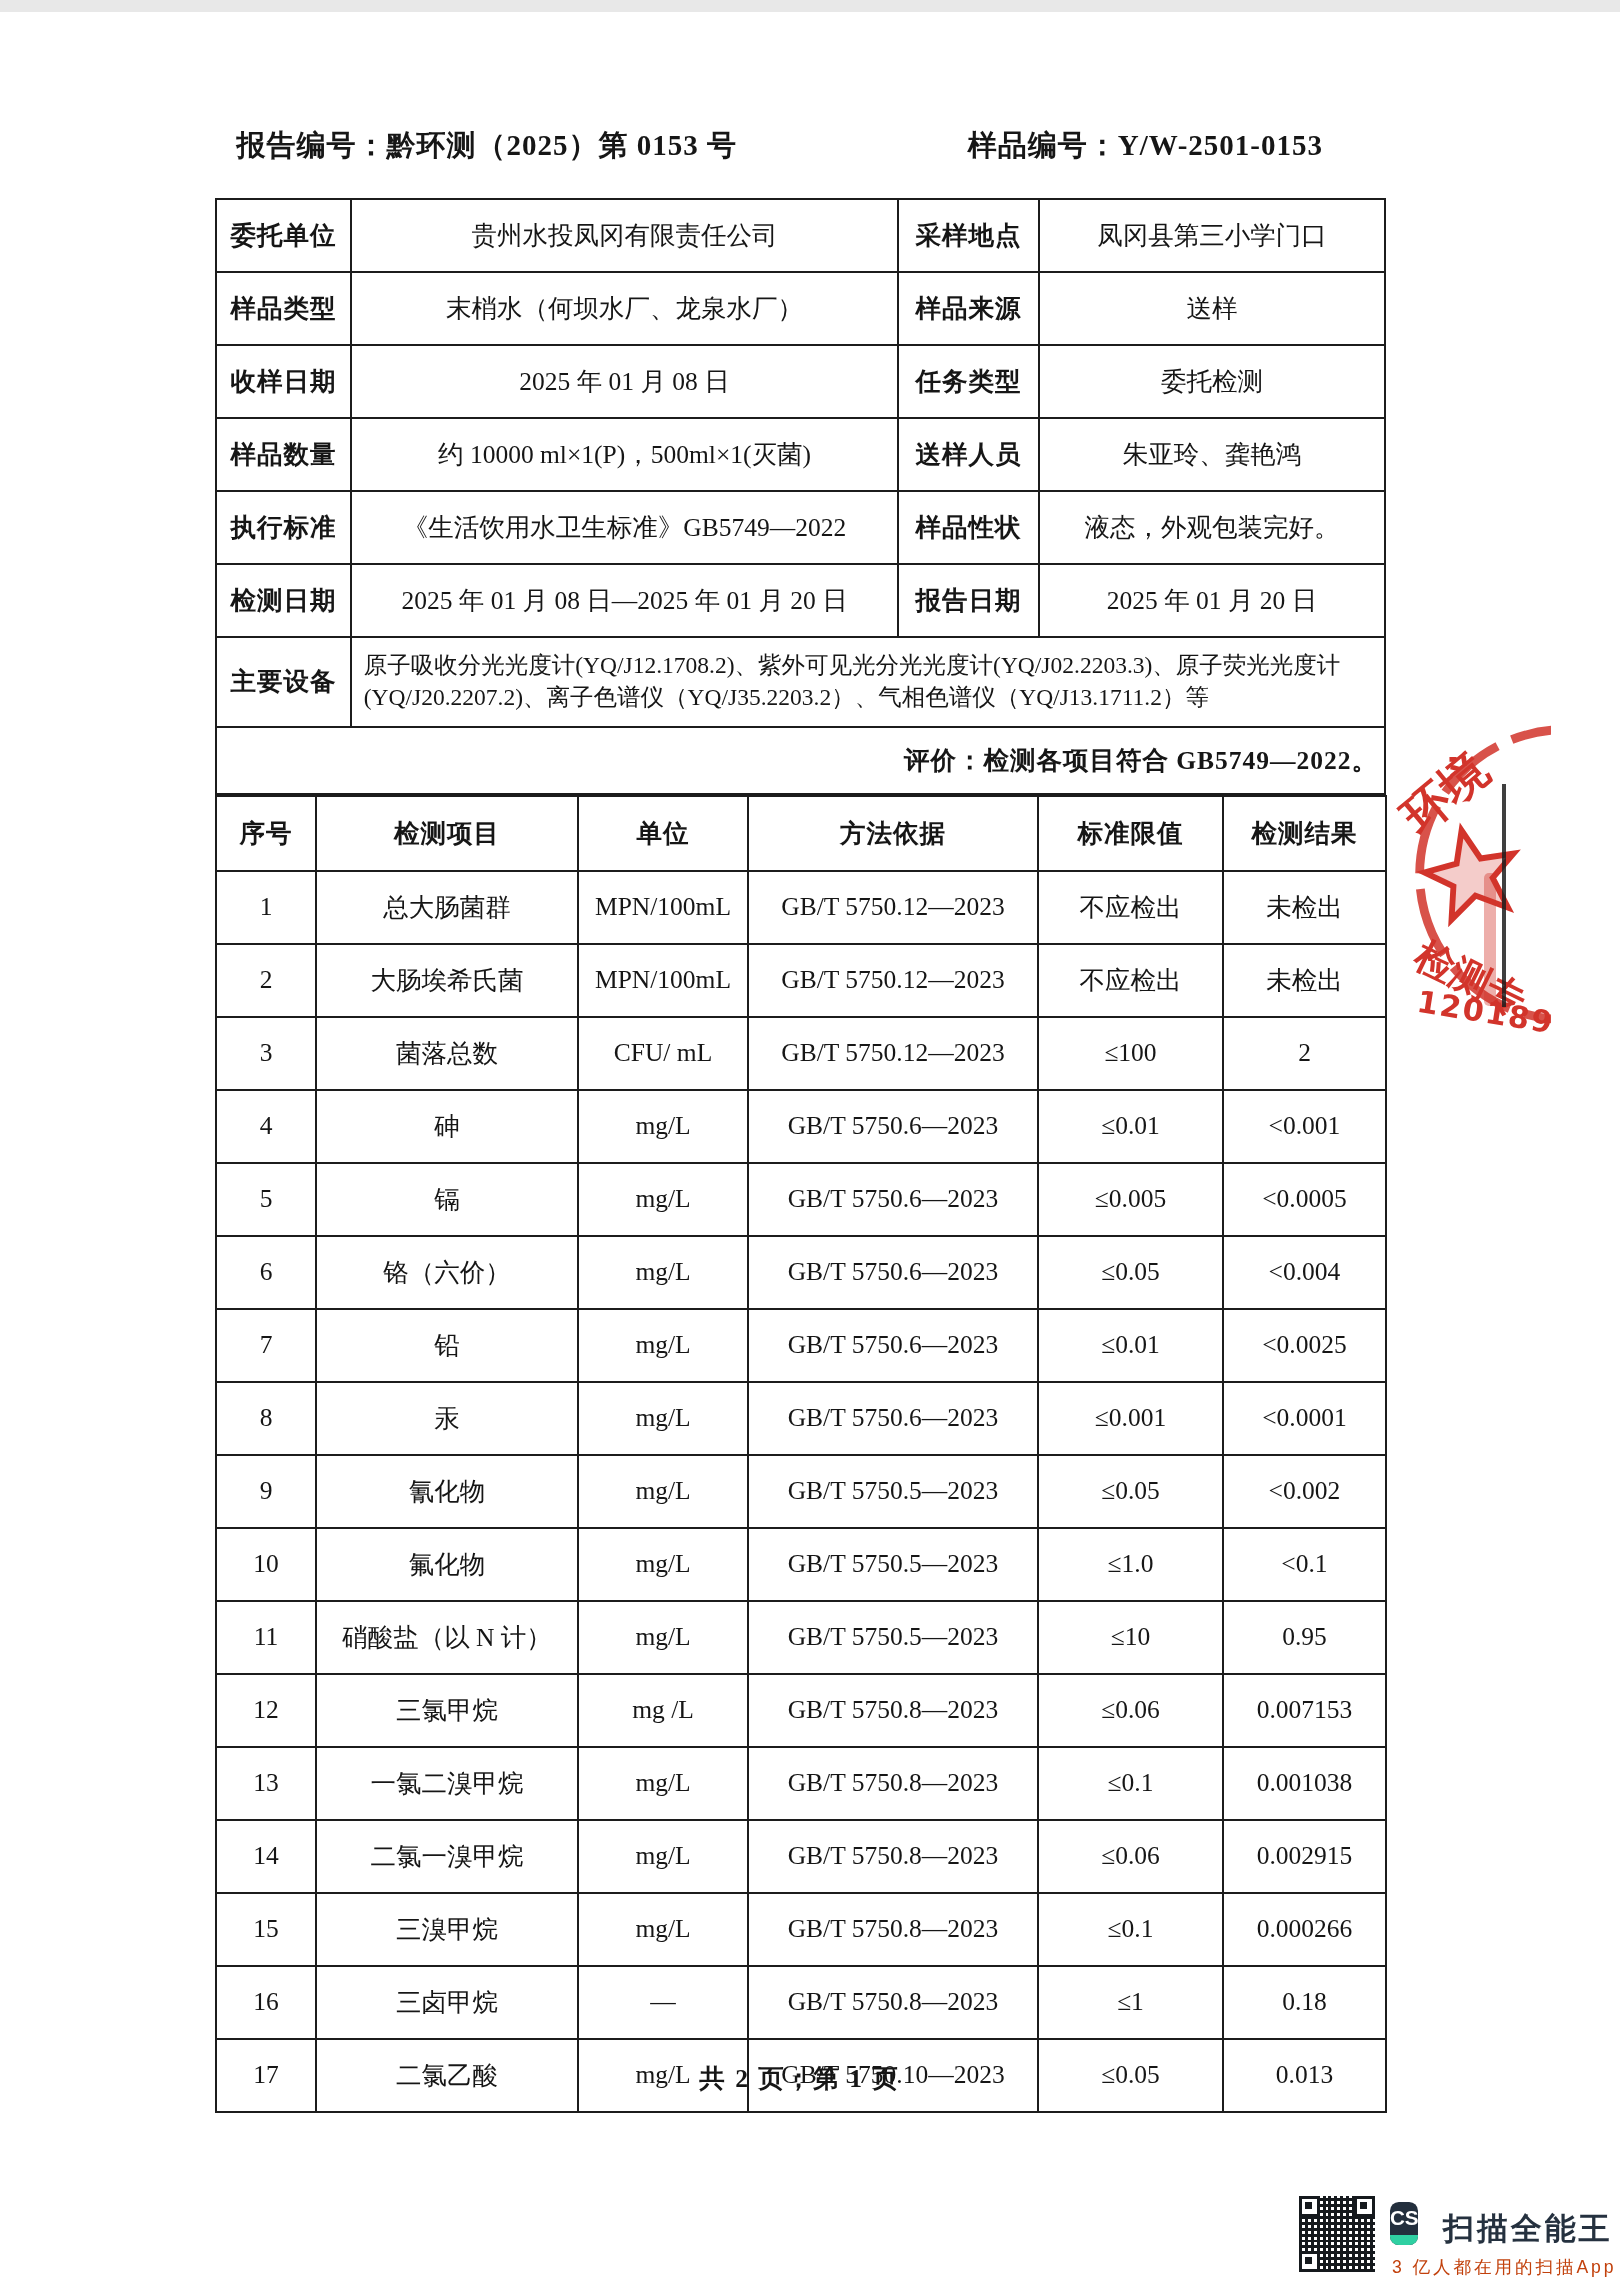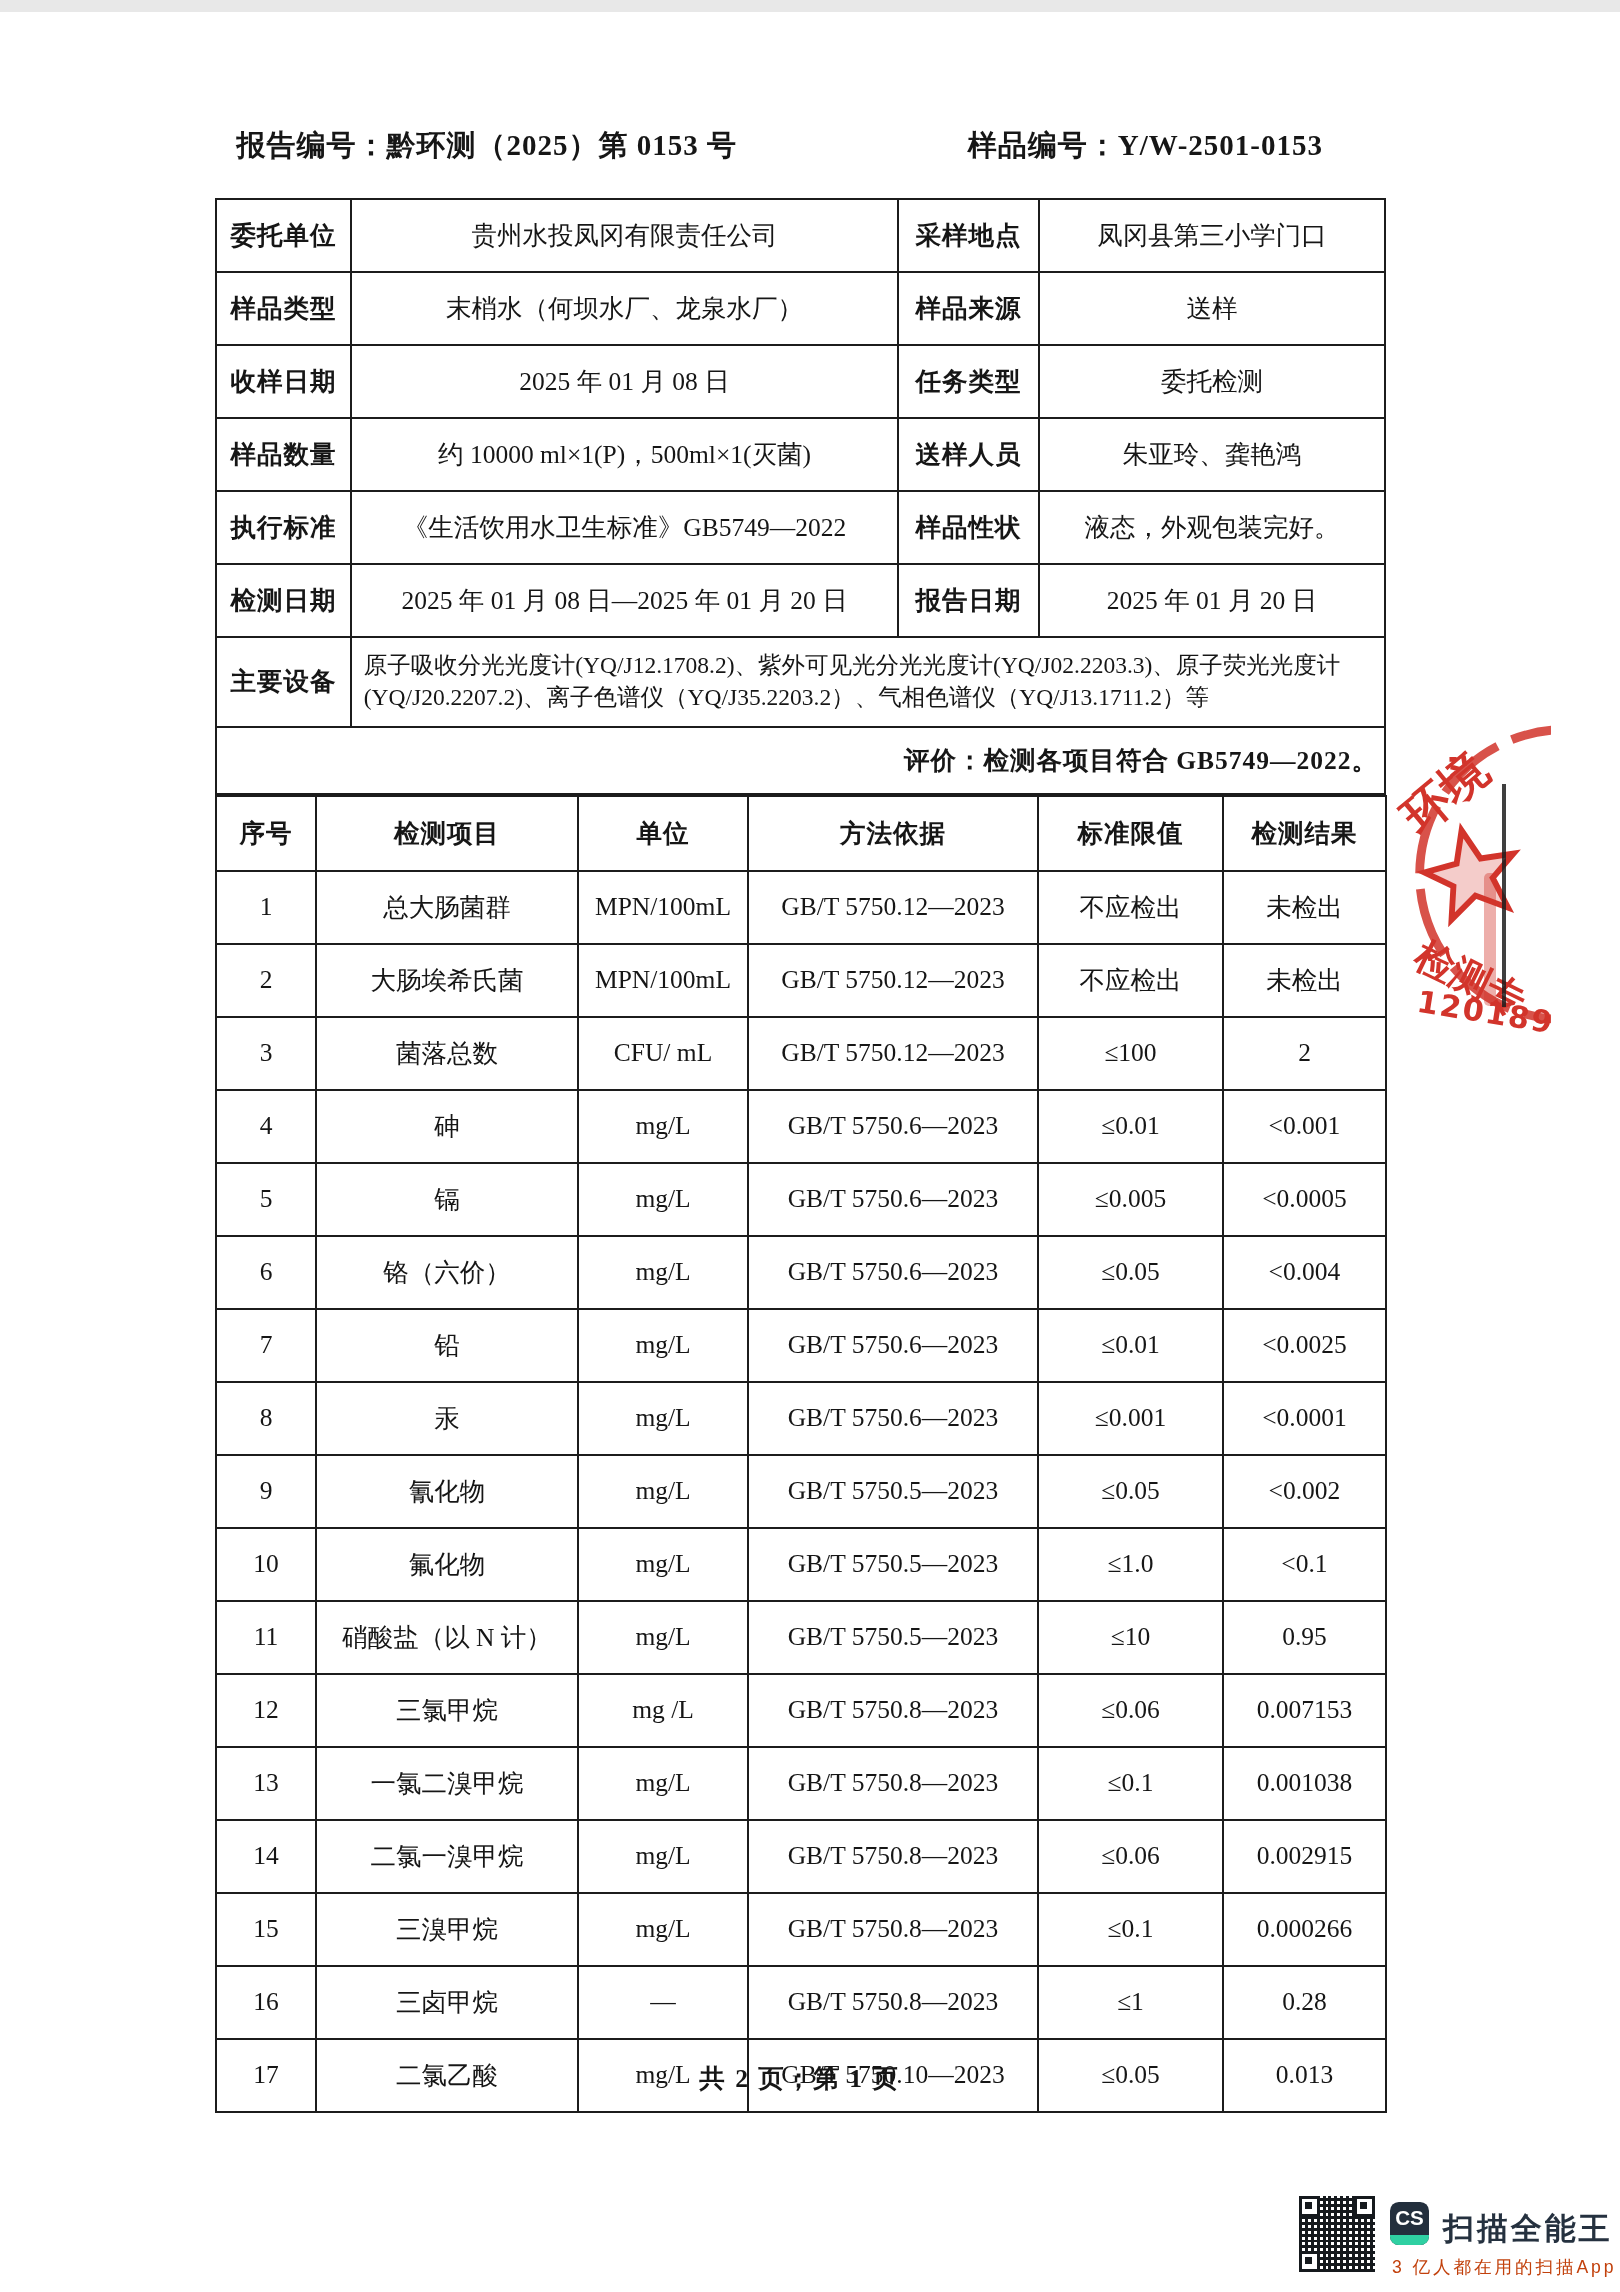--- a/index.html
+++ b/index.html
@@ -40,21 +40,21 @@
   .stamp{position:absolute;left:1394px;top:704px;width:157px;height:325px;pointer-events:none;}
   .scan-line{position:absolute;left:1502px;top:772px;width:3.9px;height:223px;background:#1d1d1d;opacity:.85;}
   .scan-smudge{position:absolute;left:1484px;top:861px;width:11.8px;height:133px;background:#d2342b;opacity:.4;border-radius:4.9px;}
   
   .qr{position:absolute;left:1299px;top:2184px;width:76px;height:76px;background:
       repeating-linear-gradient(0deg,#15191d 0 2.9px,rgba(255,255,255,0) 2.9px 5.9px),
       repeating-linear-gradient(90deg,#15191d 0 2.9px,#ffffff 2.9px 5.9px);}
   .finder{position:absolute;width:20.6px;height:20.6px;border:3.9px solid #15191d;background:#fff;box-sizing:border-box;}
   .finder::after{content:"";position:absolute;left:2.9px;top:2.9px;width:6.9px;height:6.9px;background:#15191d;}
   .finder.tl{left:0;top:0}.finder.tr{right:0;top:0}.finder.bl{left:0;bottom:0}
-  .cs-logo{position:absolute;left:1390px;top:2190px;width:39px;height:43px;border-radius:8.8px;background:#232f3d;overflow:hidden;}
+  .cs-logo{position:absolute;left:1390px;top:2190px;width:28px;height:43px;border-radius:8.8px;background:#232f3d;overflow:hidden;}
   .cs-logo .cs-text{display:block;color:#fff;font:700 20.6px "Liberation Sans","DejaVu Sans",sans-serif;text-align:center;line-height:32px;}
   .cs-logo .strip{position:absolute;bottom:0;left:0;right:0;height:9.8px;background:#2fd0a2;}
   .app-name{
     position:absolute;left:1443px;top:2196px;
     font:700 31px "Liberation Sans","DejaVu Sans",sans-serif;color:#25313f;letter-spacing:2.9px;
   }
   .tagline{
     position:absolute;left:1392px;top:2243px;
     font:400 17.6px "Liberation Sans","DejaVu Sans",sans-serif;color:#c2410c;letter-spacing:2.9px;
   }
@@ -263,21 +263,21 @@
             <td>GB/T 5750.8—2023</td>
             <td>≤0.1</td>
             <td>0.000266</td>
           </tr>
           <tr>
             <td>16</td>
             <td>三卤甲烷</td>
             <td>—</td>
             <td>GB/T 5750.8—2023</td>
             <td>≤1</td>
-            <td>0.28</td>
+            <td>0.18</td>
           </tr>
           <tr>
             <td>17</td>
             <td>二氯乙酸</td>
             <td>mg/L</td>
             <td>GB/T 5750.10—2023</td>
             <td>≤0.05</td>
             <td>0.013</td>
           </tr>
         </tbody>

